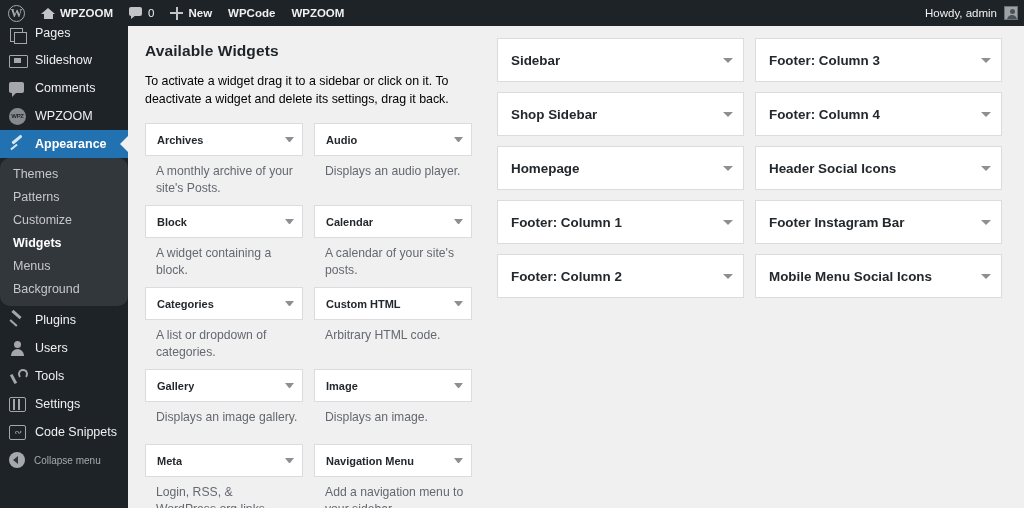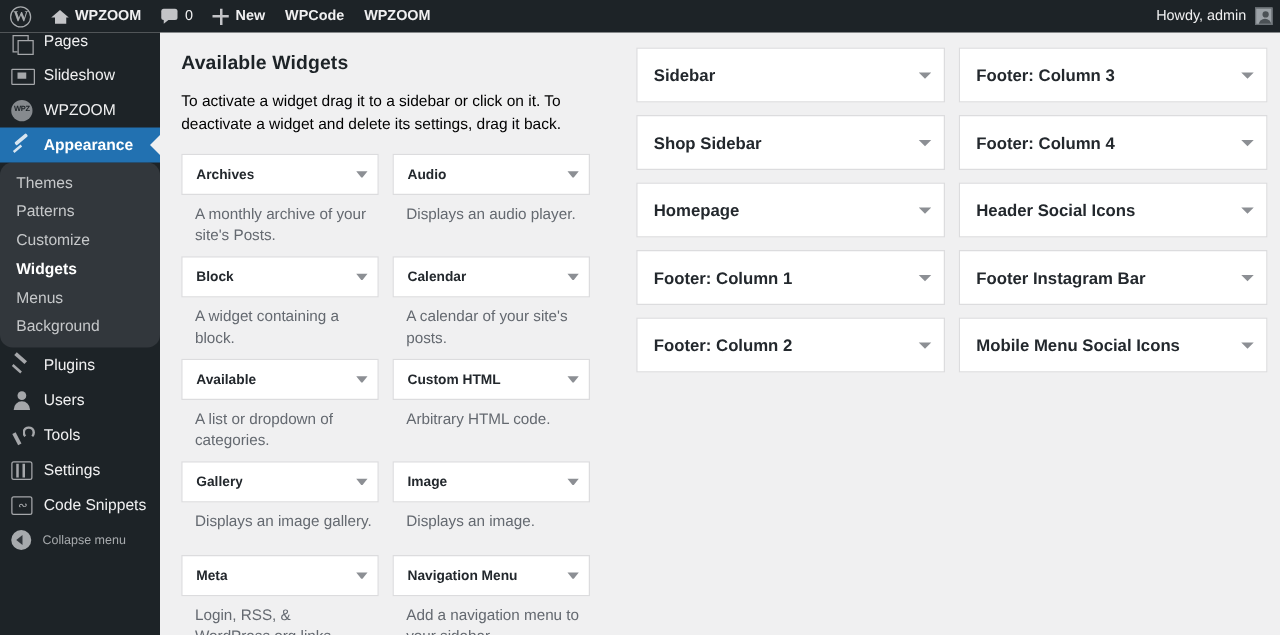--- a/index.html
+++ b/index.html
@@ -218,21 +218,21 @@
     margin-left: auto;
     width: 0; height: 0;
     border-left: 4.5px solid transparent;
     border-right: 4.5px solid transparent;
     border-top: 5px solid #8c8f94;
     flex: 0 0 9px;
   }
 
   
   #widgets-right {
-    position: absolute; left: 381px; top: 12px;
+    position: absolute; left: 369px; top: 12px;
     width: 505px;
     display: flex; gap: 11px;
   }
   .sidebar-col { width: 247px; display: flex; flex-direction: column; gap: 10px; }
   .sidebar-box {
     background: #fff;
     border: 1px solid #dcdcde;
     height: 44px;
     display: flex; align-items: center;
     padding: 0 10px 0 13px;
@@ -284,20 +284,24 @@
   <div class="menu-top first">
     <span class="micon ic-pages"></span>
     <span class="mlabel">Pages</span>
   </div>
 
   <div class="menu-top">
     <span class="micon ic-slide"></span>
     <span class="mlabel">Slideshow</span>
   </div>
 
+  <div class="menu-top">
+    <span class="micon ic-comment"></span>
+    <span class="mlabel">Comments</span>
+  </div>
 
   <div class="menu-top">
     <span class="micon ic-wpz">WPZ</span>
     <span class="mlabel">WPZOOM</span>
   </div>
 
   <div class="menu-top current">
     <span class="micon ic-appear"></span>
     <span class="mlabel">Appearance</span>
   </div>
@@ -389,21 +393,21 @@
       <div class="widget-cell">
         <div class="widget-box">
           <span class="wname">Calendar</span>
           <span class="chev"></span>
         </div>
         <div class="widget-desc">A calendar of your site's posts.</div>
       </div>
 
       <div class="widget-cell">
         <div class="widget-box">
-          <span class="wname">Available</span>
+          <span class="wname">Categories</span>
           <span class="chev"></span>
         </div>
         <div class="widget-desc">A list or dropdown of categories.</div>
       </div>
 
       <div class="widget-cell">
         <div class="widget-box">
           <span class="wname">Custom HTML</span>
           <span class="chev"></span>
         </div>

